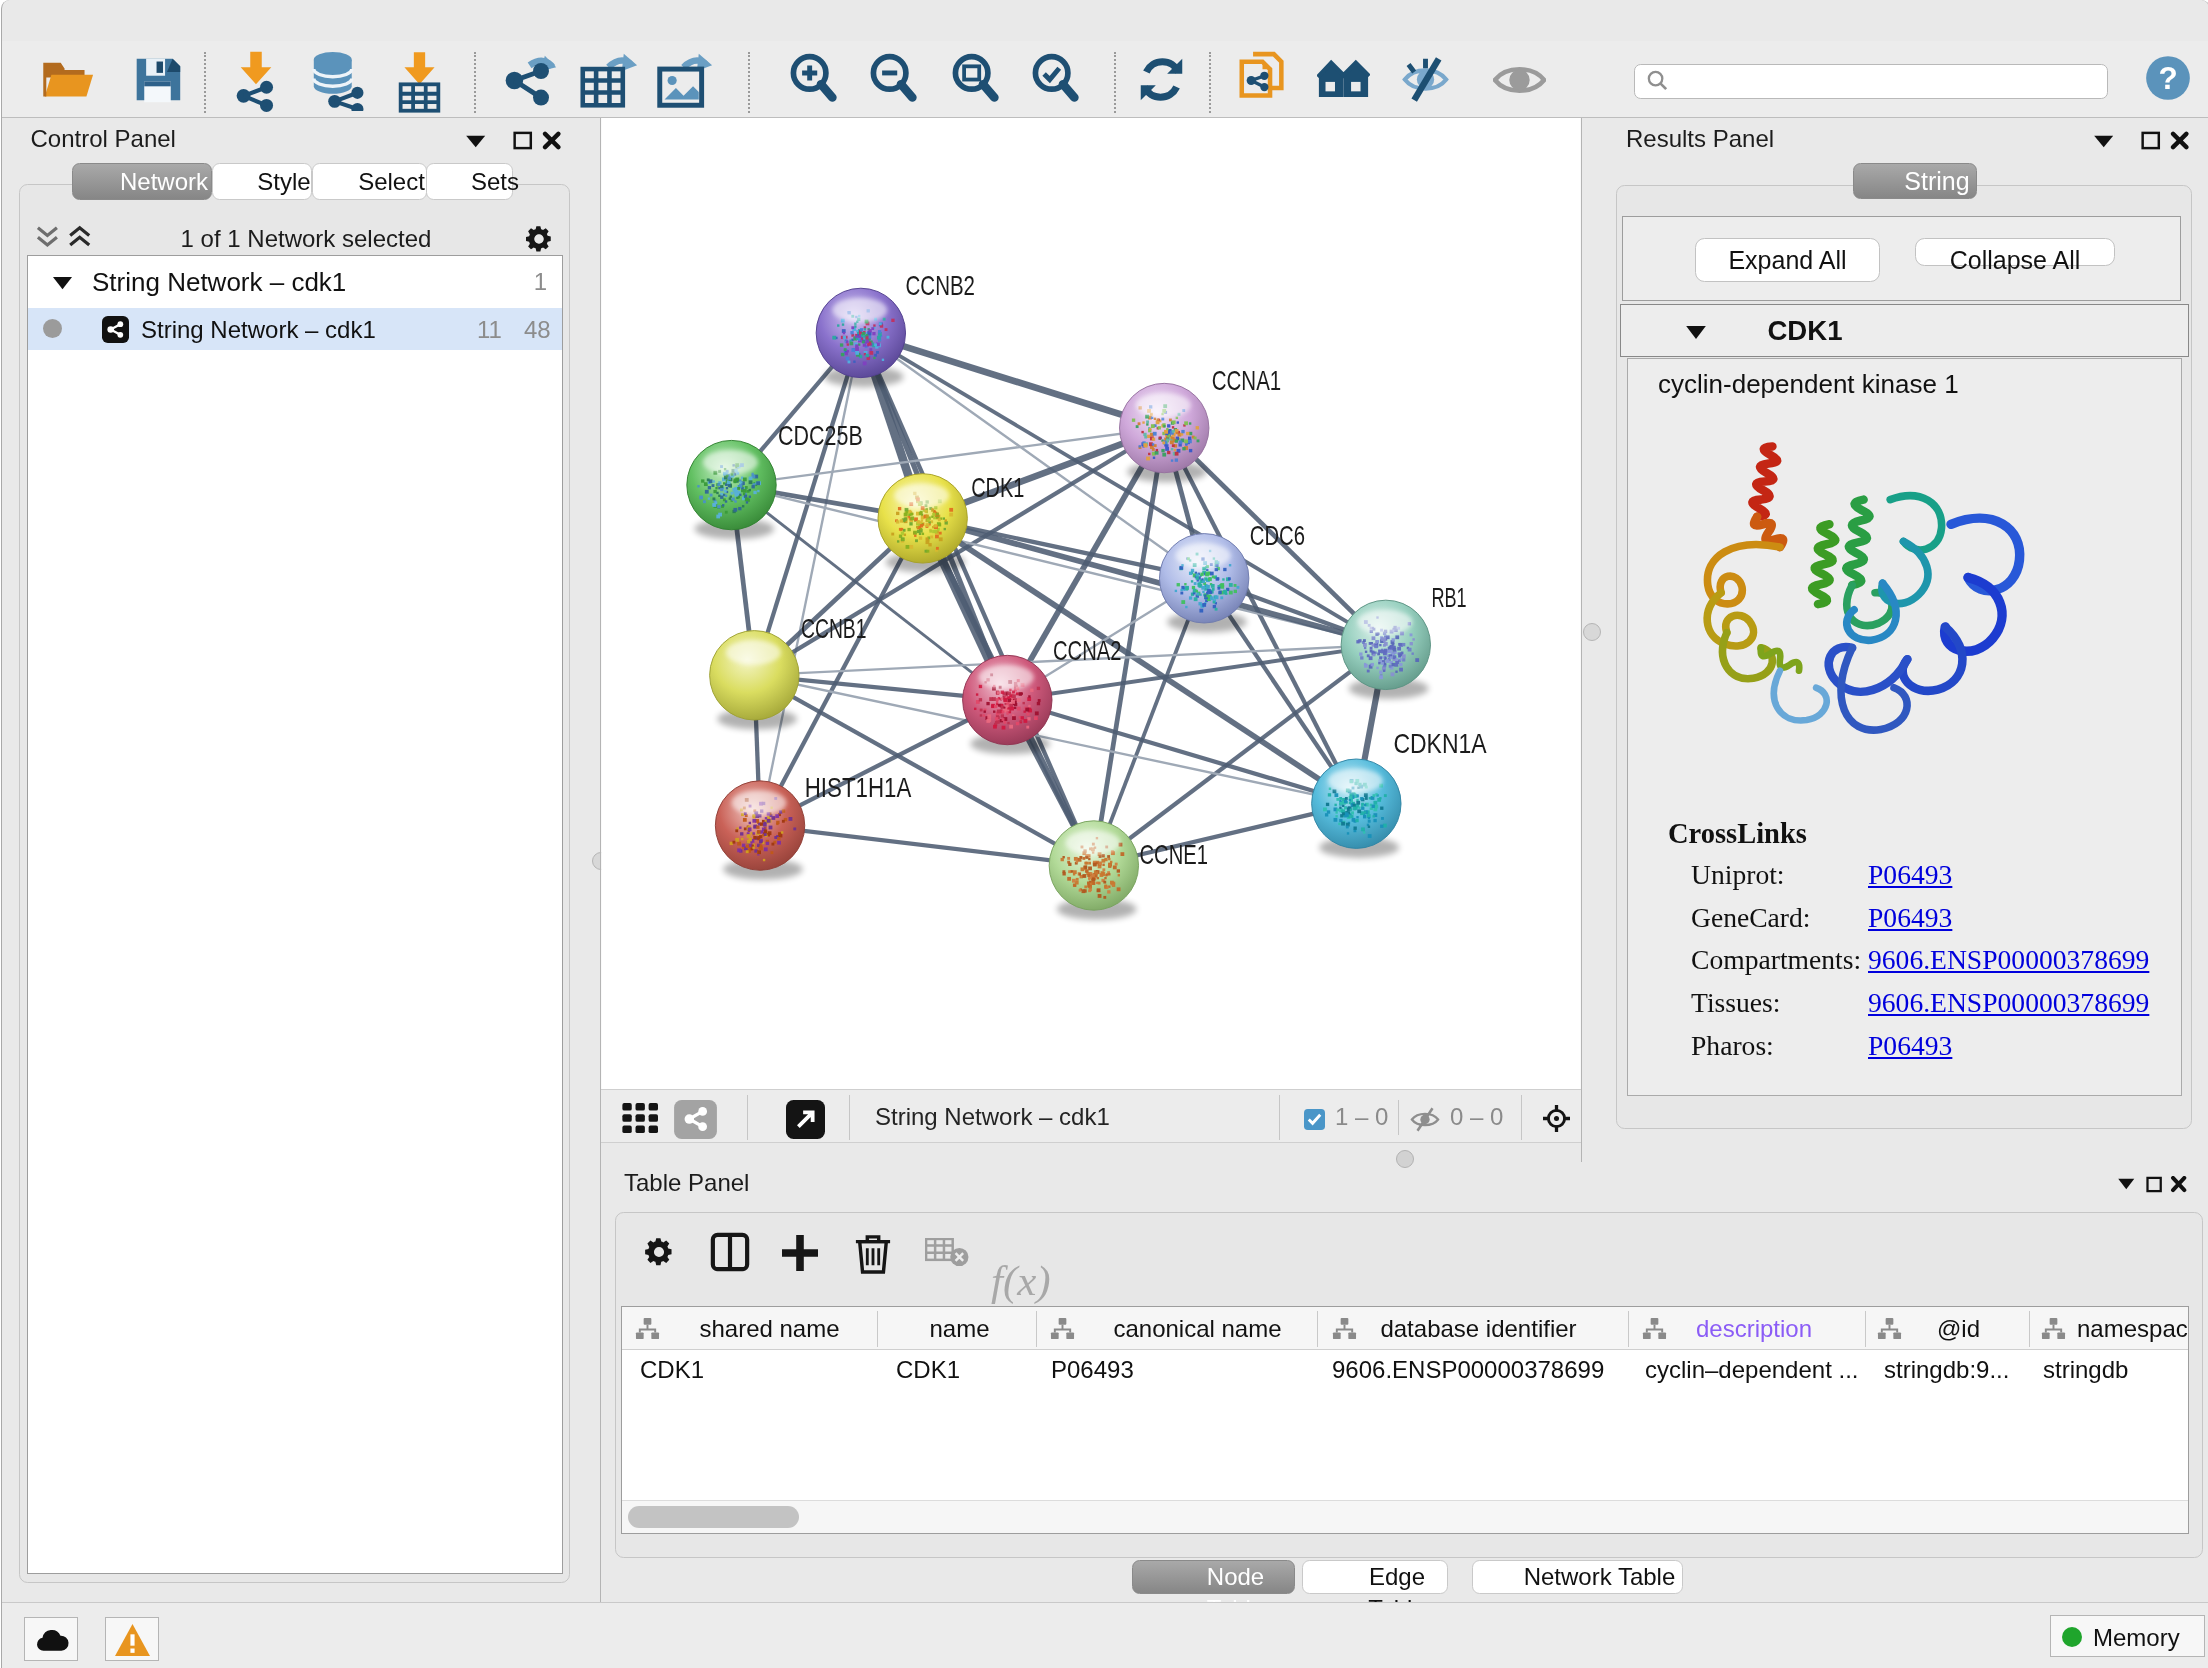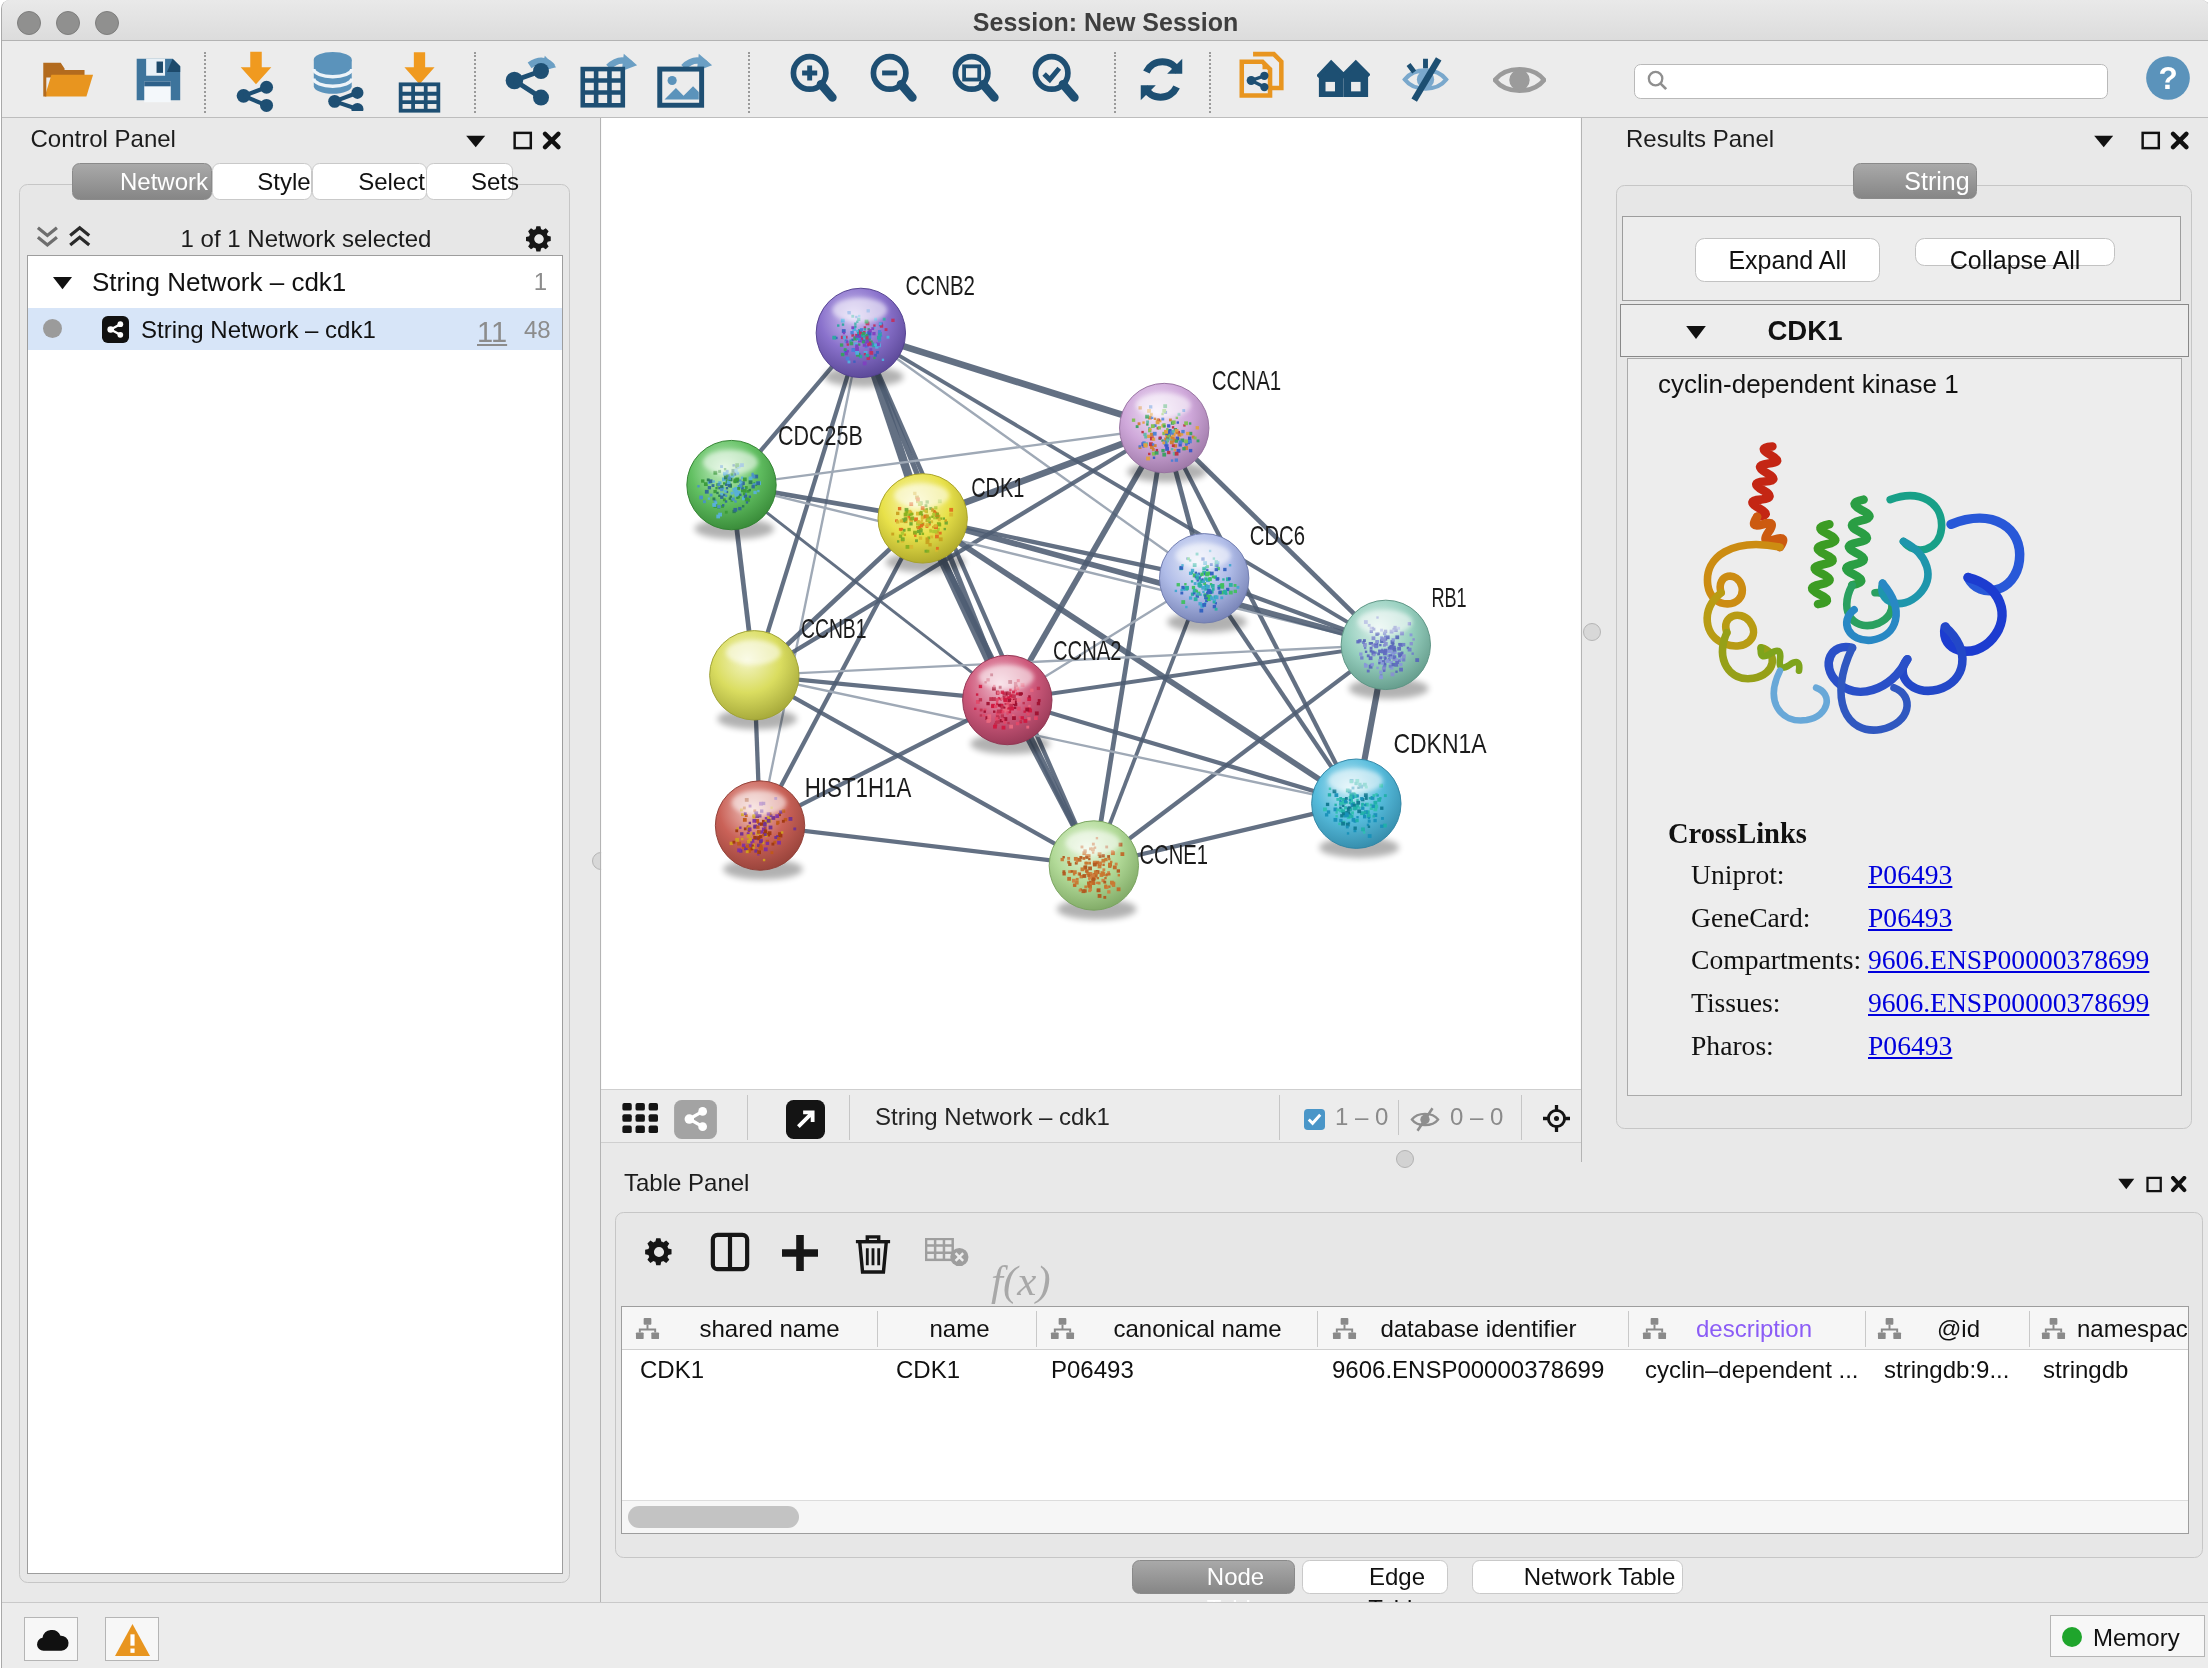--- a/index.html
+++ b/index.html
@@ -29,26 +29,20 @@
   .tabbtn{position:absolute;height:37px;box-sizing:border-box;font-size:24px;text-align:center;
        background:#ffffff;border:1px solid #c9c9c9;color:#111;border-radius:7.6px;padding-left:44px;}
   .tabsel{background:linear-gradient(#a9a9a9,#868686);color:#ffffff;border:1px solid #8a8a8a;}
   .whitebox{position:absolute;background:#ffffff;border:1px solid #9d9d9d;box-sizing:border-box;}
   a.lnk{color:#0000dd;text-decoration:underline;}
 </style>
 </head>
 <body>
 <div class="win">
 
-  <div class="titlebar">
-    <div class="tl" style="left:15px;"></div>
-    <div class="tl" style="left:54px;"></div>
-    <div class="tl" style="left:93px;"></div>
-    <div class="title">Session: New Session</div>
-  </div>
 
   <div class="toolbar" id="maintoolbar">
 
     <svg class="ticon" style="left:39px;top:12.4px;" width="53" height="53" viewBox="0 0 28 28">
       <path d="M2 6 h8 l2 3 h11 v4 H2 z" fill="#b36b1e"></path>
       <path d="M2 23 L5.5 11.5 H27.5 L24 23 Z" fill="#e8951f"></path>
       <path d="M2 23 V6 h8 l2 3" fill="none" stroke="#b36b1e" stroke-width="1.6"></path>
     </svg>
 
     <svg class="ticon" style="left:129px;top:12.4px;" width="53" height="53" viewBox="0 0 28 28">
@@ -228,21 +222,21 @@
       <div style="position:absolute;left:0;top:52px;width:100%;height:42px;background:#d7e5f8;">
         <div style="position:absolute;left:15px;top:11.4px;width:19px;height:19px;border-radius:50%;background:#9b9b9b;"></div>
         <svg style="position:absolute;left:74px;top:7.6px;" width="27" height="27" viewBox="0 0 28 28">
           <rect x="0" y="0" width="28" height="28" rx="6" fill="#111111"></rect>
           <circle cx="9" cy="14" r="3.4" fill="#fff"></circle>
             <circle cx="19" cy="8.5" r="3" fill="#fff"></circle>
             <circle cx="19" cy="19.5" r="3" fill="#fff"></circle>
           <path d="M9 14 L19 8.5 M9 14 L19 19.5" stroke="#fff" stroke-width="2.4"></path>
         </svg>
         <div style="position:absolute;left:113px;top:7.6px;font-size:24px;color:#111;">String Network – cdk1</div>
-        <div style="position:absolute;left:449px;top:7.6px;font-size:29px;color:#8c8c8c;text-decoration:underline;">11</div>
+        <div style="position:absolute;left:449px;top:7.6px;font-size:24px;color:#8c8c8c;">11</div>
         <div style="position:absolute;left:496px;top:7.6px;font-size:24px;color:#8c8c8c;">48</div>
       </div>
     </div>
 
     <div style="position:absolute;left:590px;top:852px;width:16px;height:16px;border-radius:50%;background:#d8d8d8;border:1px solid #b5b5b5;"></div>
   </div>
 
   <div id="networkview">
 <svg id="netsvg" style="position:absolute;left:599px;top:118px;" width="980" height="971" viewBox="0 0 1030 1021">
 <defs>

